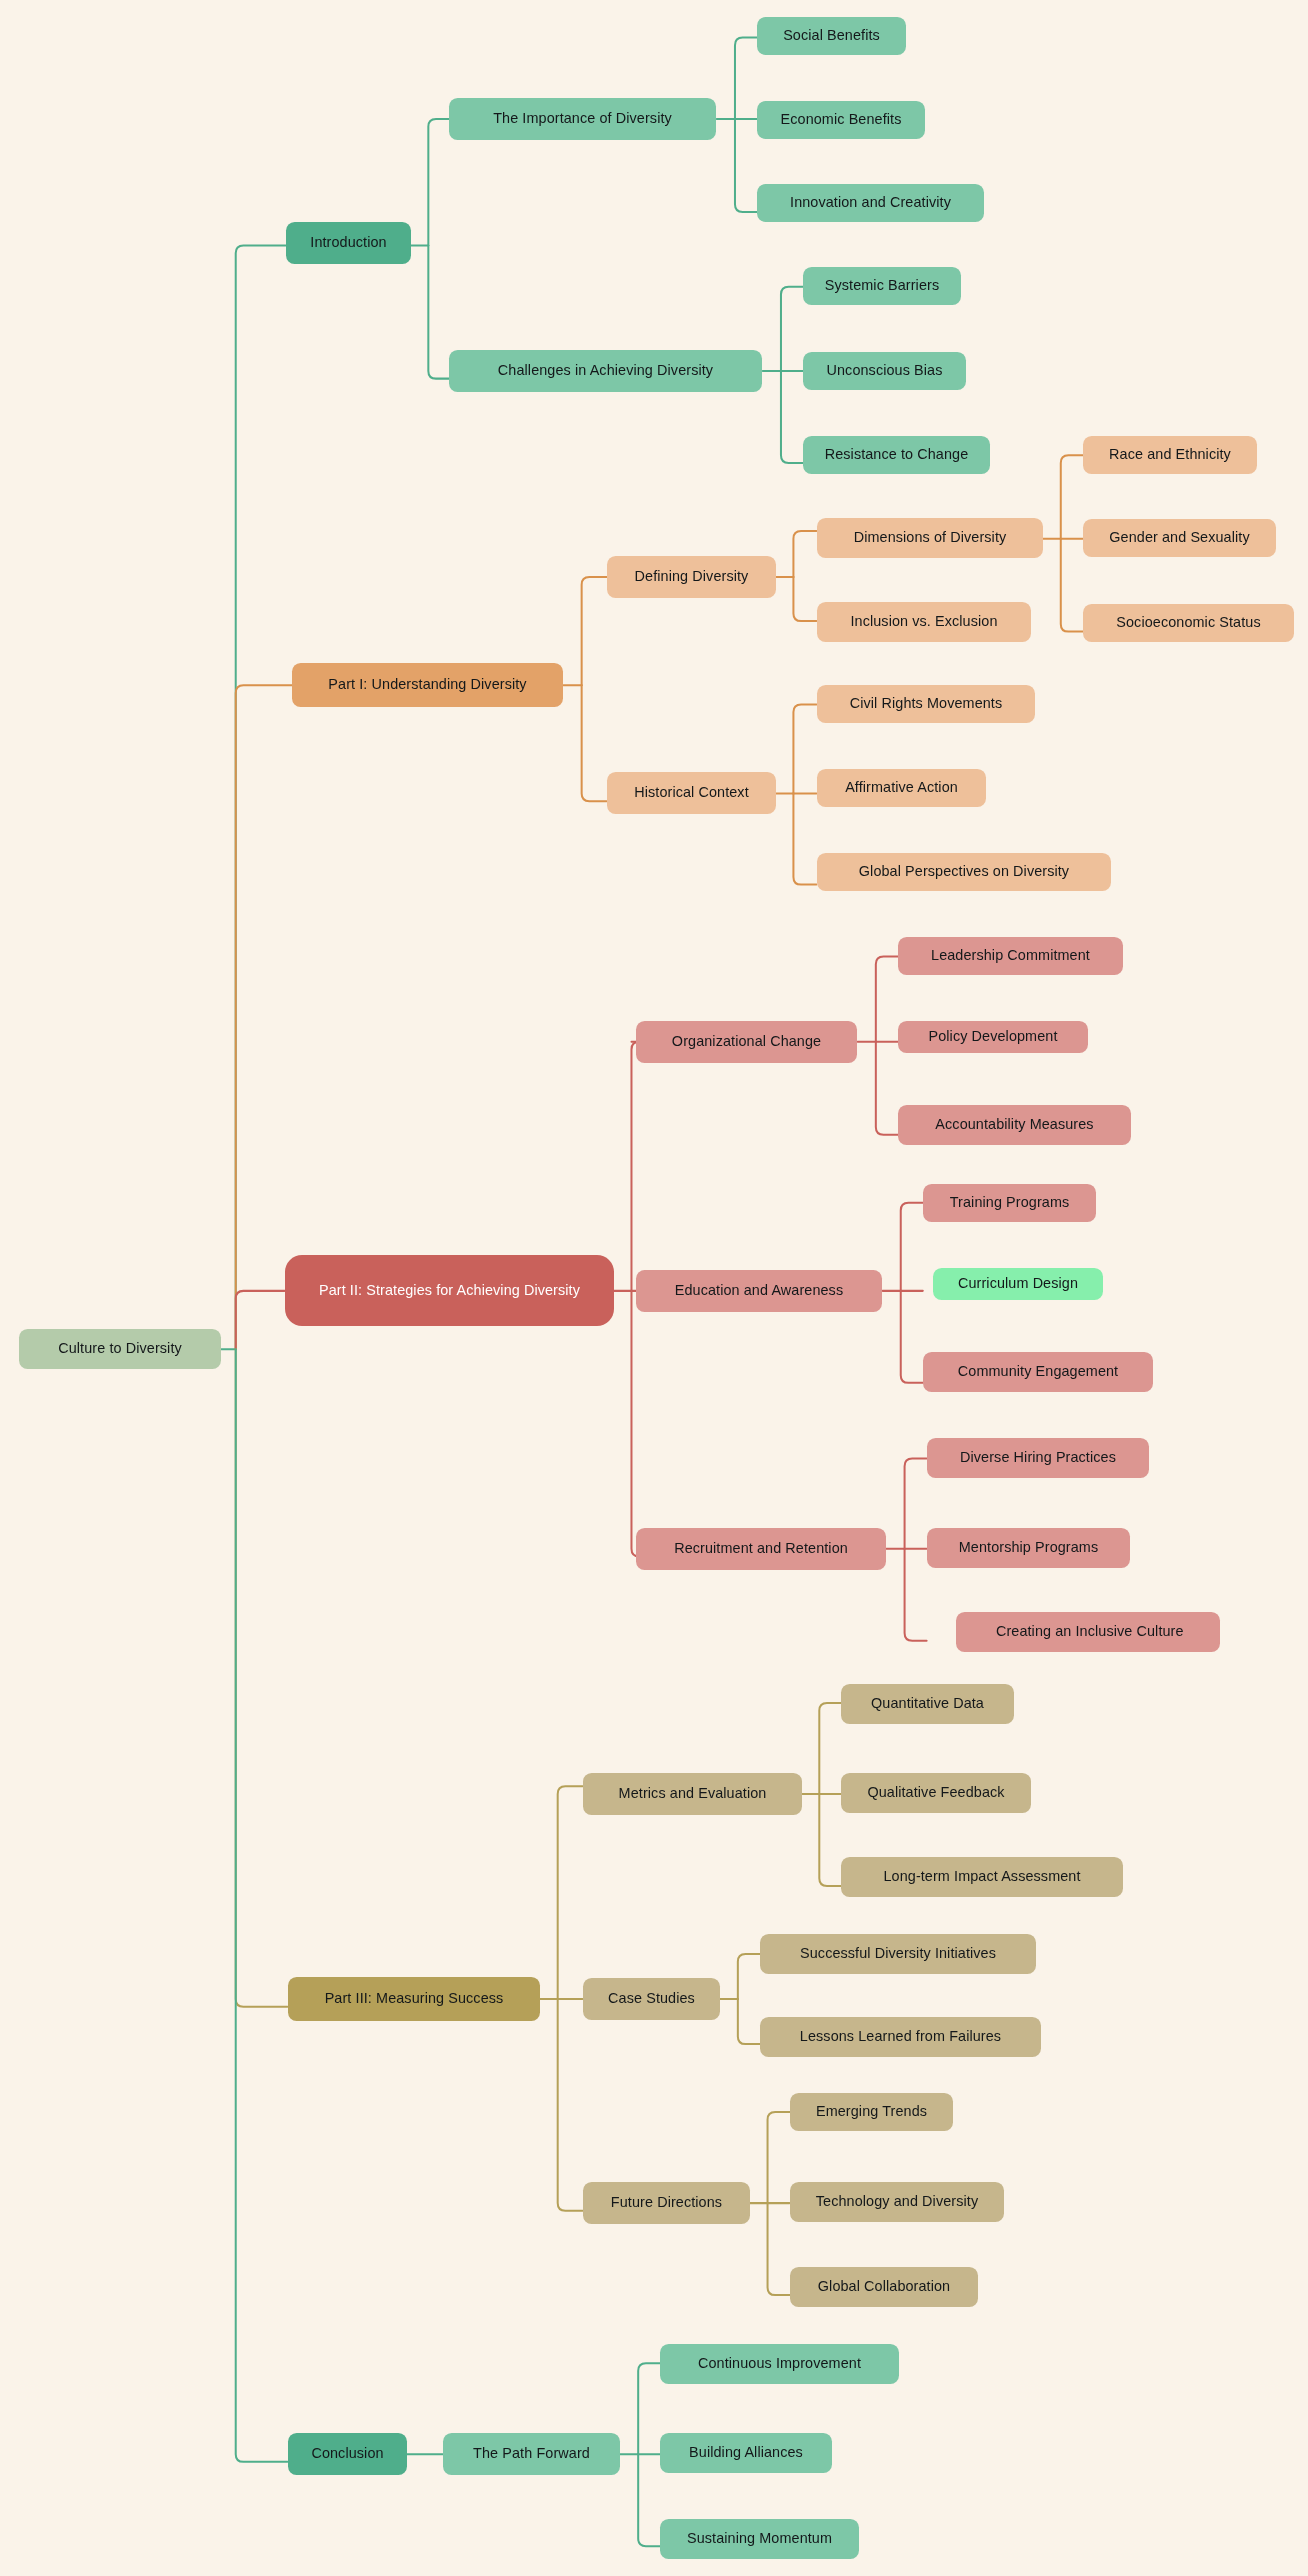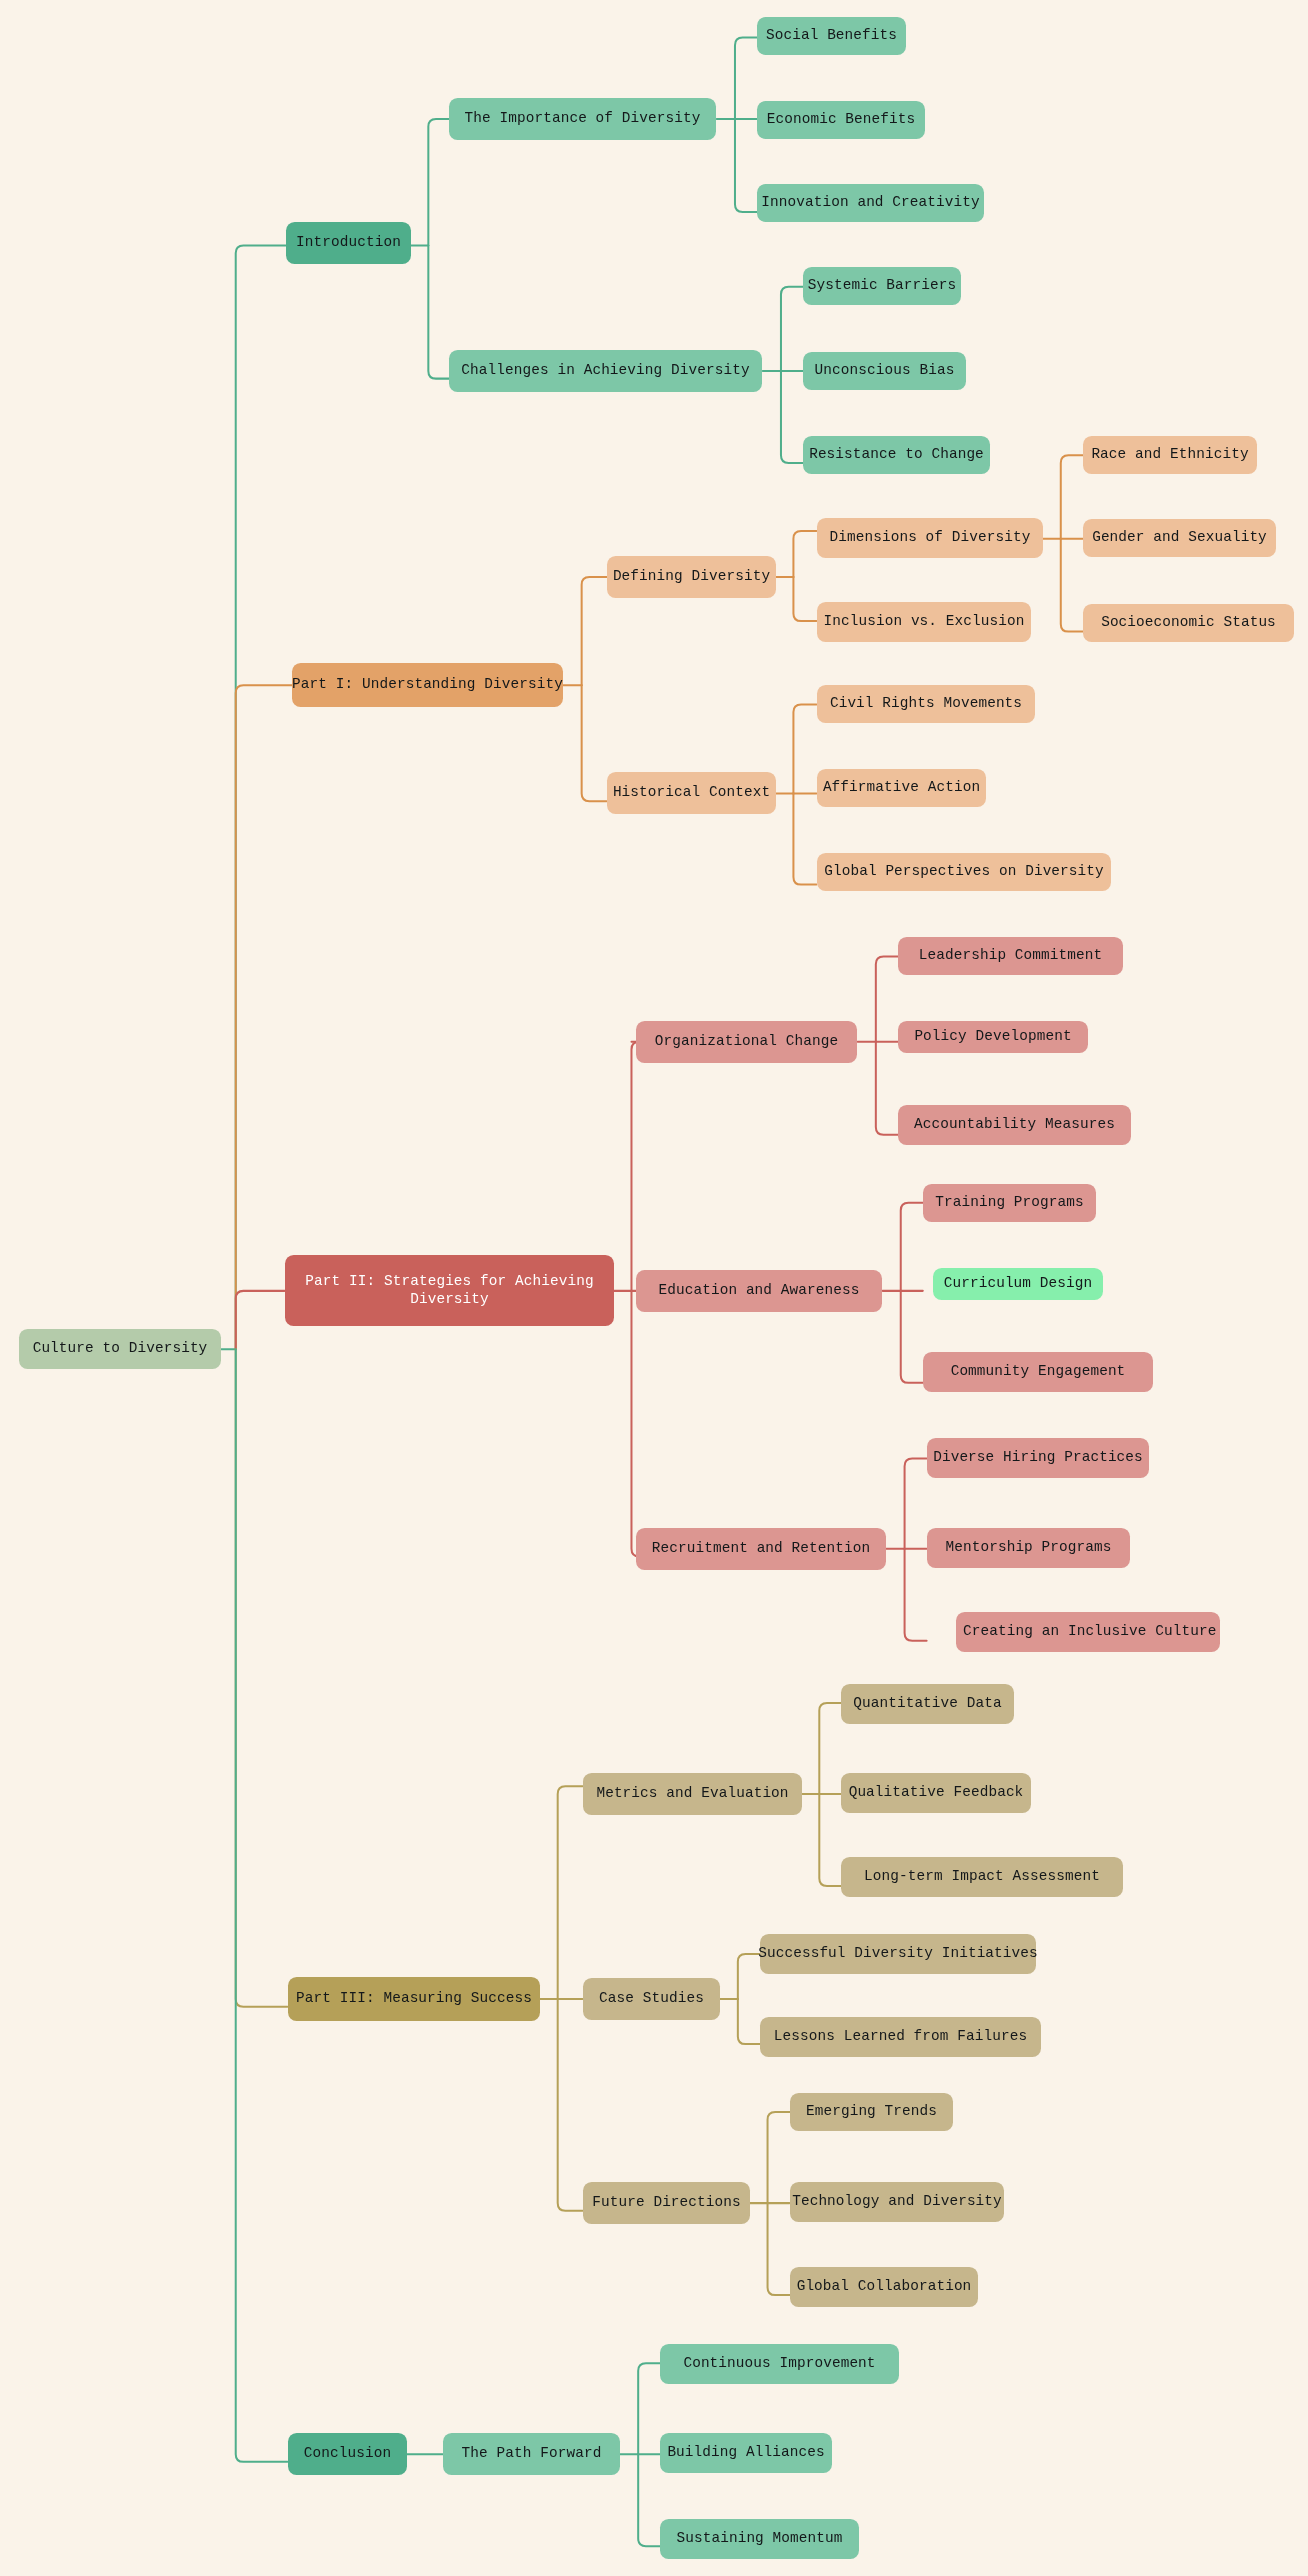--- a/index.html
+++ b/index.html
@@ -16,21 +16,20 @@
     box-sizing:border-box;
     display:flex;align-items:center;justify-content:center;
     text-align:center;
     border-radius:8.6px;
     color:#14181a;
     font-size:14.4px;
     line-height:1.22;
     padding:5.8px 10.5px;
     letter-spacing:0.1px;
     white-space:nowrap;
-    font-family:Liberation Mono, monospace;
   }
   .node.wrap{white-space:normal;}
   .node.onwhite{color:#ffffff;}
 </style>
 </head>
 <body>
 
 <div id="canvas">
 
   <svg id="links" viewBox="0 0 1365 2688">
@@ -188,21 +187,21 @@
   <div class="node" style="left:817px;top:685px;width:218px;height:38px;background:#eec09a;">
     <span>Civil Rights Movements</span>
   </div>
   <div class="node" style="left:817px;top:769px;width:169px;height:38px;background:#eec09a;">
     <span>Affirmative Action</span>
   </div>
   <div class="node" style="left:817px;top:853px;width:294px;height:38px;background:#eec09a;text-align:right;">
     <span>Global Perspectives on Diversity</span>
   </div>
 
-  <div class="node wrap onwhite" style="left:285px;top:1255px;width:329px;height:71px;background:#c9615b;">
+  <div class="node wrap onwhite" style="left:285px;top:1255px;width:329px;height:71px;background:#c9615b;border-radius:17px;">
     <span>Part II: Strategies for Achieving Diversity</span>
   </div>
 
   <div class="node" style="left:636px;top:1021px;width:221px;height:42px;background:#dc9691;">
     <span>Organizational Change</span>
   </div>
   <div class="node" style="left:898px;top:937px;width:225px;height:38px;background:#dc9691;text-align:center;">
     <span>Leadership Commitment</span>
   </div>
   <div class="node" style="left:898px;top:1021px;width:190px;height:32px;background:#dc9691;">

